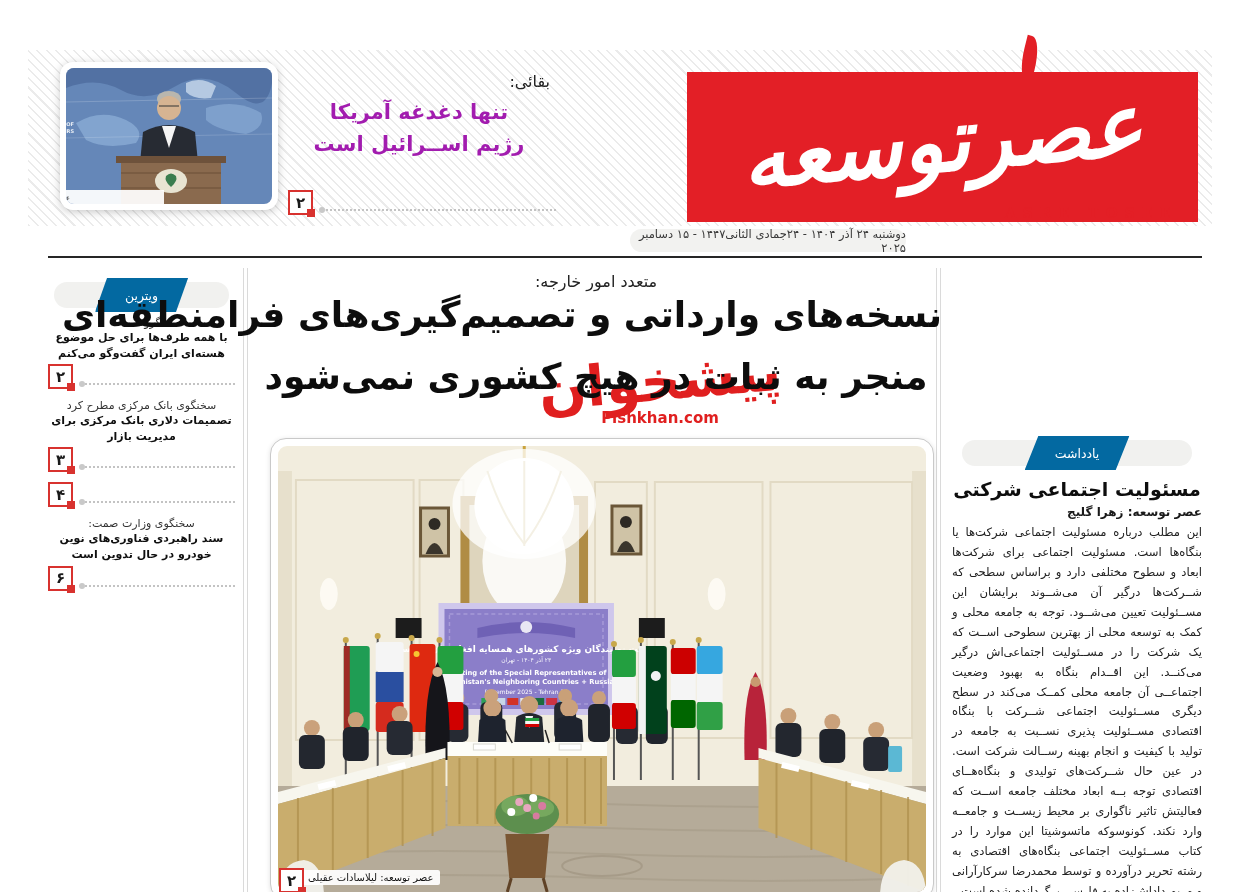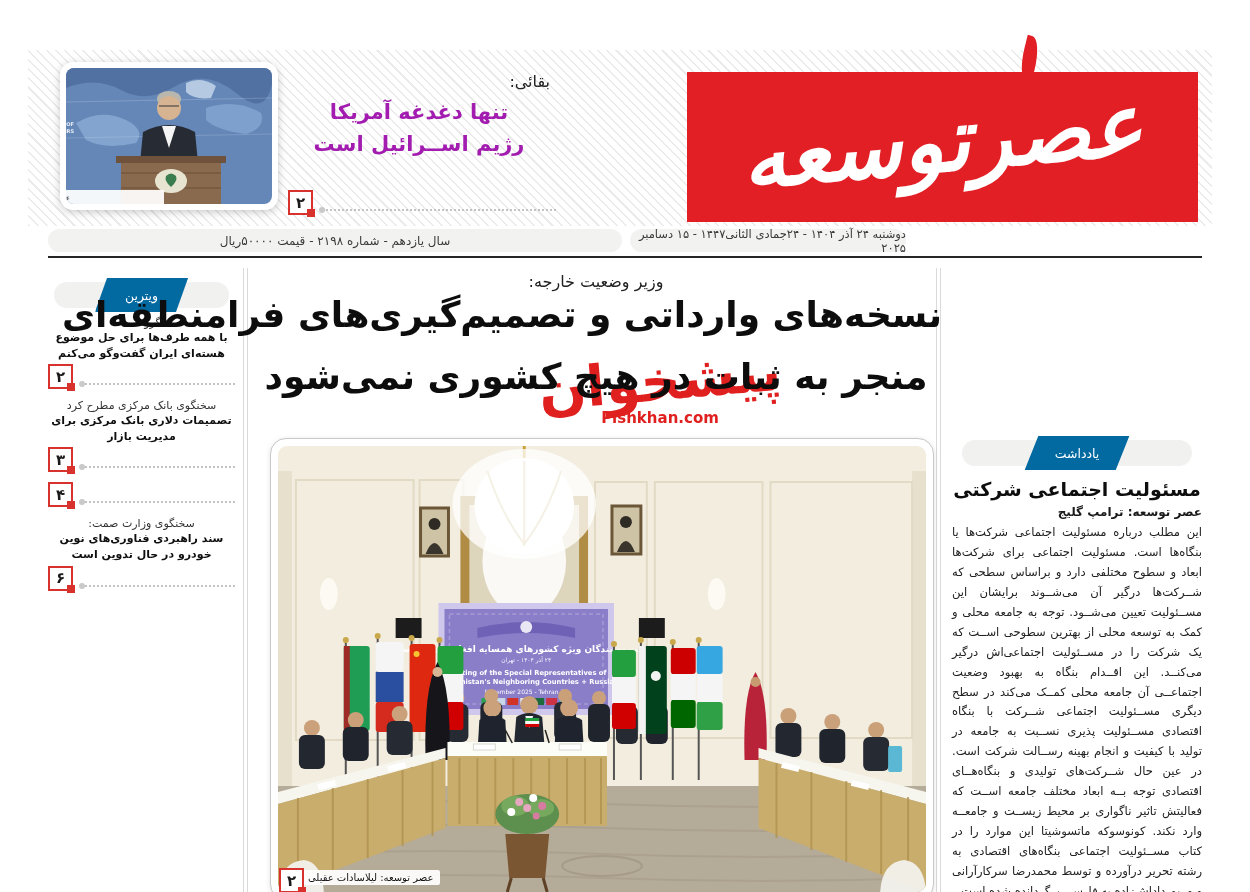--- a/index.html
+++ b/index.html
@@ -127,21 +127,20 @@
   <div class="tl-text">
     <div class="tl-kicker">بقائی:</div>
     <div class="tl-title">تنها دغدغه آمریکا</div>
     <div class="tl-title">رژیم اســرائیل است</div>
   </div>
   <div class="pagerow tl-pagerow">
     <div class="pagebox">۲</div>
     <div class="dotline"></div>
   </div>
 
-  <div class="pill pill-issue">سال یازدهم - شماره ۲۱۹۸ - قیمت ۵۰۰۰۰ریال</div>
   <div class="pill pill-date">دوشنبه ۲۴ آذر ۱۴۰۴ - ۲۴جمادی الثانی۱۴۴۷ - ۱۵ دسامبر ۲۰۲۵</div>
   <div class="head-rule"></div>
 
   <div class="vdiv" style="left:243px"></div>
   <div class="vdiv" style="left:247px"></div>
   <div class="vdiv" style="left:936px"></div>
   <div class="vdiv" style="left:940px"></div>
 
   <div class="sidebar">
     <div class="ribbon">
@@ -177,21 +176,21 @@
       <div class="sb-kicker">سخنگوی وزارت صمت:</div>
       <div class="sb-title">سند راهبردی فناوری‌های نوین خودرو در حال تدوین است</div>
       <div class="pagerow sb-pagerow">
         <div class="pagebox">۶</div>
         <div class="dotline"></div>
       </div>
     </div>
 
   </div>
 
-  <div class="mid-kicker">وزیر وضعیت خارجه:</div>
+  <div class="mid-kicker">متعدد امور خارجه:</div>
   <div class="headline hl1">نسخه‌های وارداتی و تصمیم‌گیری‌های فرامنطقه‌ای</div>
   <div class="headline hl2">منجر به ثبات در هیچ کشوری نمی‌شود</div>
   <div class="watermark">
     <div class="wm-fa">پیشخوان</div>
     <div class="wm-en">Pishkhan.com</div>
   </div>
 
   <div class="photo-card">
     <svg viewBox="0 0 650 446" preserveAspectRatio="none">
 
@@ -440,20 +439,20 @@
     </svg>
     <div class="photo-caption">عصر توسعه: لیلاسادات عقیلی</div>
     <div class="pagebox photo-pagebox">۲</div>
   </div>
 
   <div class="note">
     <div class="ribbon">
       <div class="ribbon-flag">یادداشت</div>
     </div>
     <div class="note-title">مسئولیت اجتماعی شرکتی</div>
-    <div class="note-byline">عصر توسعه: ترامپ گلیج</div>
+    <div class="note-byline">عصر توسعه: زهرا گلیج</div>
     <div class="note-body">
       <p>این مطلب درباره مسئولیت اجتماعی شرکت‌ها یا بنگاه‌ها است. مسئولیت اجتماعی برای شرکت‌ها ابعاد و سطوح مختلفی دارد و براساس سطحی که شــرکت‌ها درگیر آن می‌شــوند برایشان این مســئولیت تعیین می‌شــود. توجه به جامعه محلی و کمک به توسعه محلی از بهترین سطوحی اســت که یک شرکت را در مســئولیت اجتماعی‌اش درگیر می‌کنــد. این اقــدام بنگاه به بهبود وضعیت اجتماعــی آن جامعه محلی کمــک می‌کند در سطح دیگری مســئولیت اجتماعی شــرکت با بنگاه اقتصادی مســئولیت پذیری نســبت به جامعه در تولید با کیفیت و انجام بهینه رســالت شرکت است. در عین حال شــرکت‌های تولیدی و بنگاه‌هــای اقتصادی توجه بــه ابعاد مختلف جامعه اســت که فعالیتش تاثیر ناگواری بر محیط زیســت و جامعــه وارد نکند. کونوسوکه ماتسوشیتا این موارد را در کتاب مســئولیت اجتماعی بنگاه‌های اقتصادی به رشته تحریر درآورده و توسط محمدرضا سرکارآرانی و مریم داداش‌زاده به فارسی برگردانده شده است.</p>
 
     </div>
   </div>
 
 </div>
 
 </body></html>

